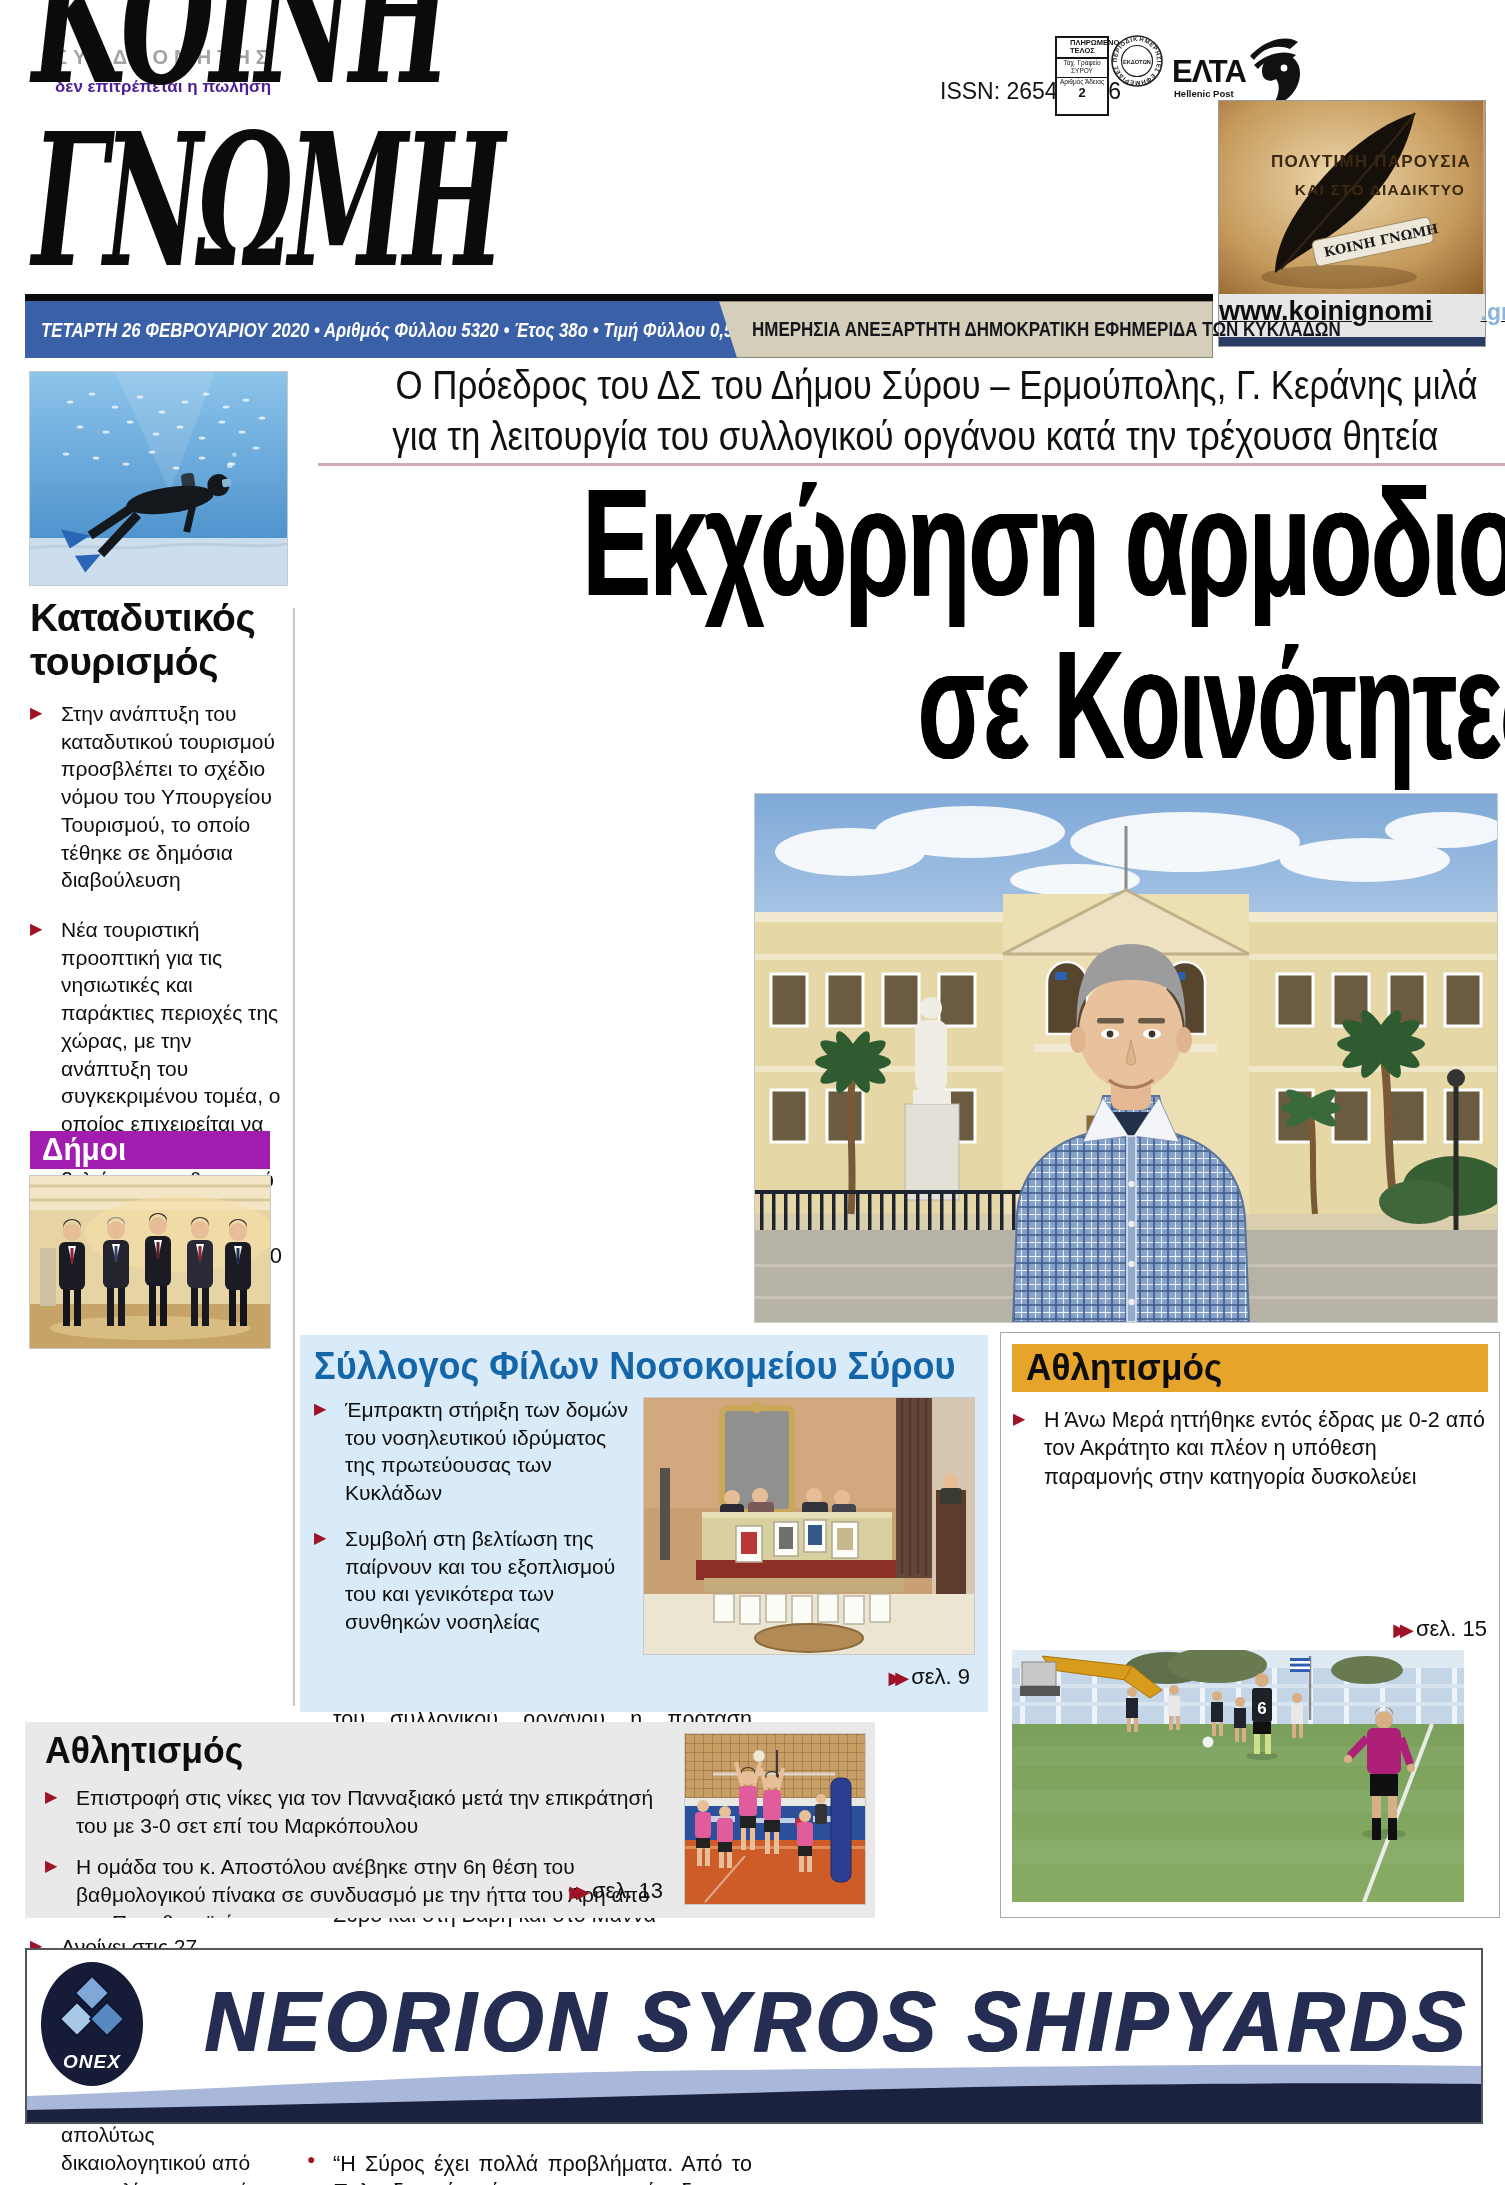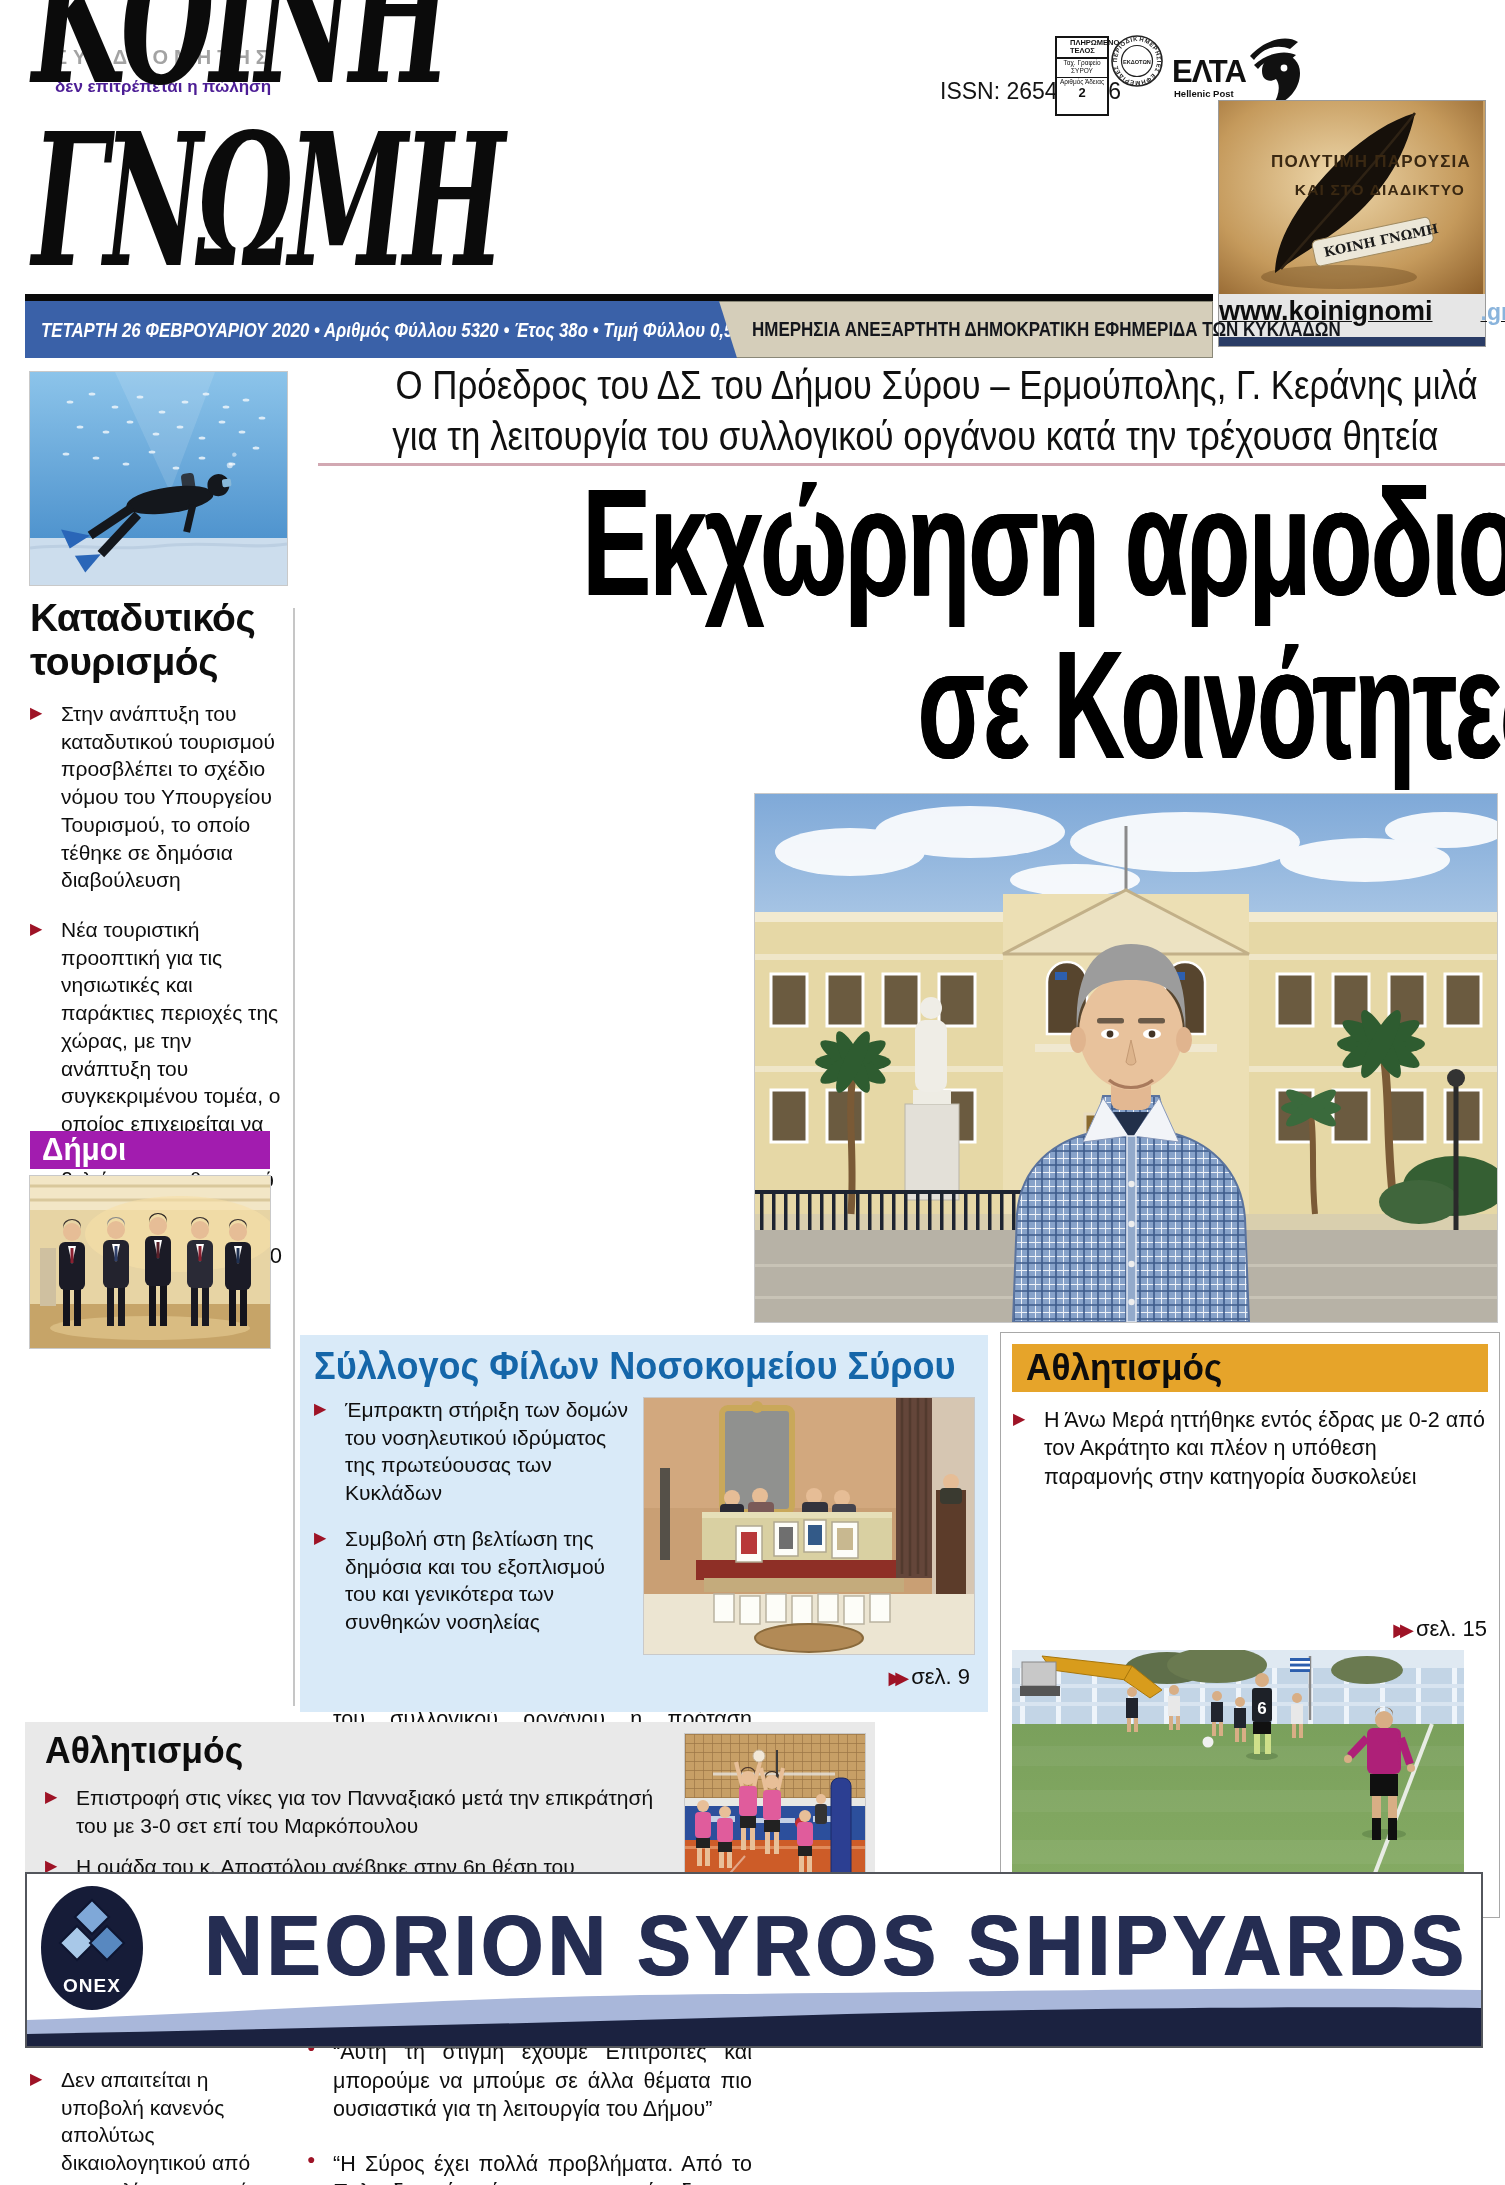--- a/index.html
+++ b/index.html
@@ -463,21 +463,21 @@
             <rect x="200" y="198" width="20" height="28" fill="#fdfdf8"></rect>
           <rect x="226" y="196" width="20" height="28" fill="#fdfdf8"></rect>
         </g>
         <ellipse cx="165" cy="240" rx="54" ry="14" fill="#b28a56" stroke="#8a6a3c" stroke-width="2"></ellipse>
         <rect x="292" y="92" width="30" height="104" fill="#5c3c2a"></rect>
         <circle cx="307" cy="84" r="8" fill="#e6bd96"></circle>
           <rect x="296" y="90" width="22" height="16" rx="4" fill="#3a3a30"></rect>
         <rect x="16" y="70" width="10" height="92" fill="#555048"></rect>
       </svg>
       <div class="blt tri" style="margin-bottom:18px;">Έμπρακτη στήριξη των δομών του νοσηλευτικού ιδρύματος της πρωτεύουσας των Κυκλάδων</div>
-      <div class="blt tri" style="margin-bottom:18px;">Συμβολή στη βελτίωση της δημόσια και του εξοπλισμού του και γενικότερα των συνθηκών νοσηλείας</div>
+      <div class="blt tri" style="margin-bottom:18px;">Συμβολή στη βελτίωση της παίρνουν και του εξοπλισμού του και γενικότερα των συνθηκών νοσηλείας</div>
       <span class="pref prefAbs" style="right:4px;bottom:6px;">σελ. 9</span>
     </div>
   </div>
 
   <div class="abs" style="left:1000px;top:1332px;width:500px;height:586px;background:#fff;border:1px solid #a8a8a8;box-sizing:border-box;overflow:hidden;">
     <div style="margin:11px 11px 0 11px;height:48px;background:#e6a42a;line-height:48px;">
       <span class="cond secH" style="transform:scaleX(0.95);margin-left:14px;font-size:37px;">Αθλητισμός</span>
     </div>
     <div class="blts" style="margin:14px 12px 0 12px;height:238px;position:relative;">
       <div class="blt tri" style="font-size:21.5px;margin-bottom:22px;">Η Άνω Μερά ηττήθηκε εντός έδρας με 0-2 από τον Ακράτητο και πλέον η υπόθεση παραμονής στην κατηγορία δυσκολεύει</div>
@@ -658,21 +658,21 @@
           </g>
         <g transform="translate(136,70)">
             <circle cy="-5" r="5" fill="#e8bf98"></circle>
             <rect x="-6" y="0" width="12" height="20" rx="3" fill="#333"></rect>
           </g>
         <circle cx="74" cy="22" r="6" fill="#f2e8d8" stroke="#c8b8a0"></circle>
       </g>
     </svg>
   </div>
 
-  <div class="abs" style="left:25px;top:1872px;width:1458px;height:176px;background:#fff;border:2px solid #53565c;box-sizing:border-box;overflow:hidden;">
+  <div class="abs" style="left:25px;top:1948px;width:1458px;height:176px;background:#fff;border:2px solid #53565c;box-sizing:border-box;overflow:hidden;font-style:italic;">
     <svg class="abs" style="left:12px;top:8px;" width="108" height="132" viewBox="0 0 108 132">
       <ellipse cx="53" cy="66" rx="51" ry="62" fill="#161c38"></ellipse>
       <polygon points="53,18 70,35 53,52 36,35" fill="#7fa8d8" stroke="#0e1530" stroke-width="2"></polygon>
       <polygon points="38,44 55,61 38,78 21,61" fill="#a8c8e8" stroke="#0e1530" stroke-width="2"></polygon>
       <polygon points="68,44 85,61 68,78 51,61" fill="#5888c0" stroke="#0e1530" stroke-width="2"></polygon>
       <text x="53" y="110" text-anchor="middle" font-size="19" font-weight="bold" fill="#fff" letter-spacing="1">ONEX</text>
     </svg>
     <div class="abs" style="left:130px;top:22px;width:1310px;text-align:center;">
       <span class="condC" style="transform:scaleX(0.93);font-size:86px;font-weight:bold;letter-spacing:5px;color:#252d52;
             text-shadow:1px 0 0 #252d52,-1px 0 0 #252d52;">NEORION SYROS SHIPYARDS</span>

